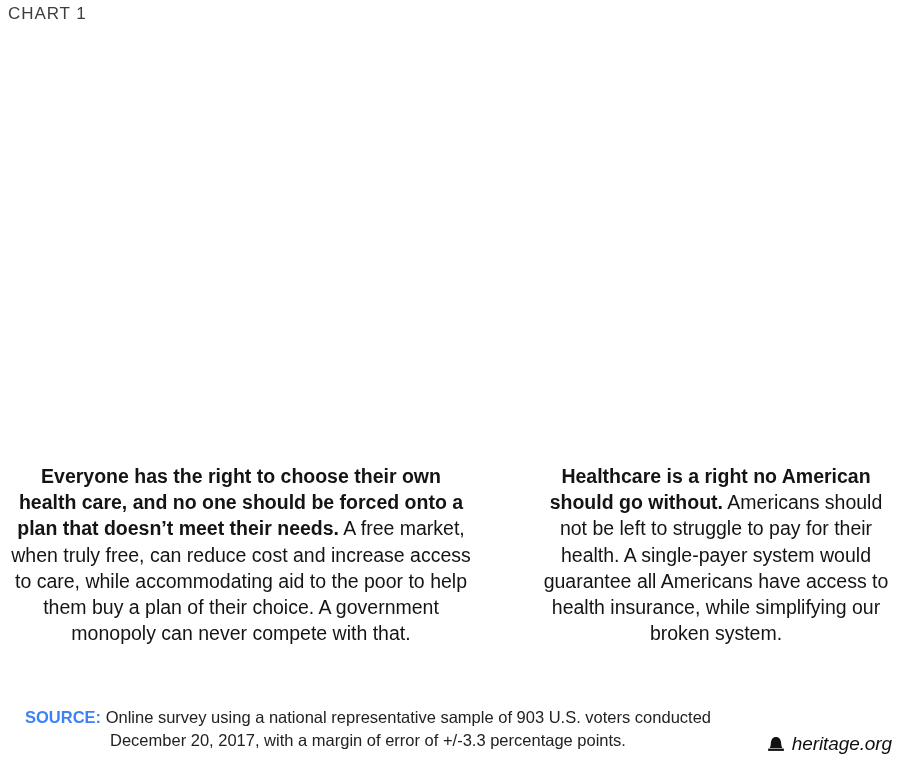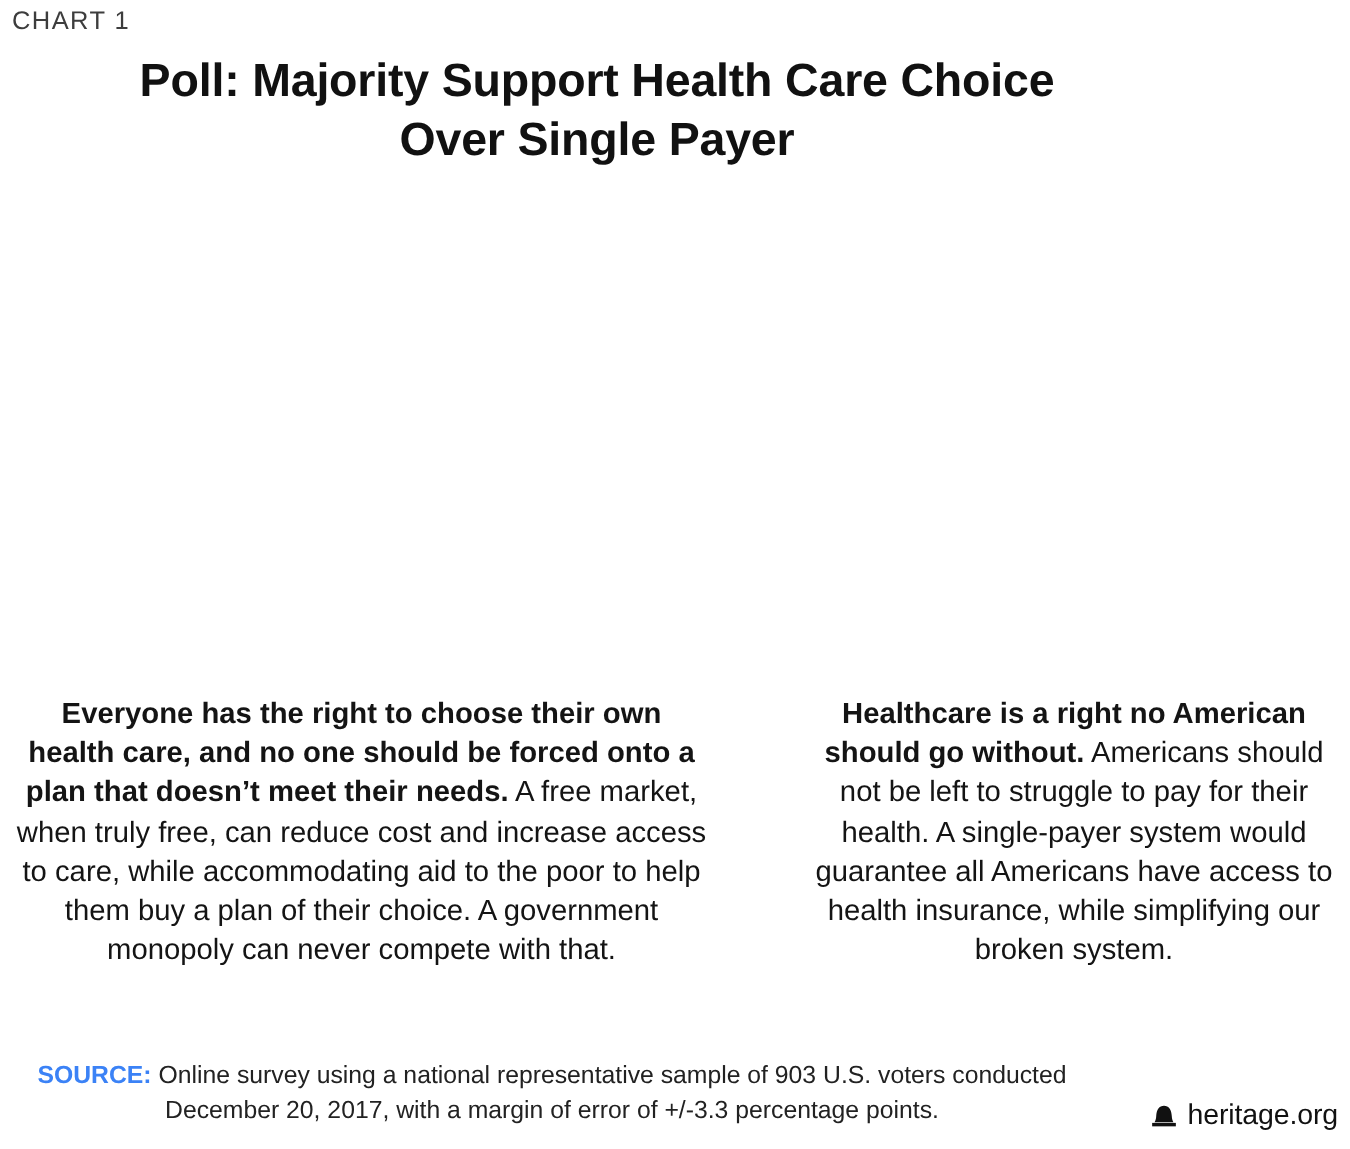--- a/index.html
+++ b/index.html
@@ -121,33 +121,30 @@
   }
   .brand-mark {
     display: block;
     width: 18px;
     height: 19px;
   }
   .brand-text {
     font-size: 19px;
     color: #111111;
     letter-spacing: -0.005em;
+    font-style: italic;
   }
 </style>
 </head>
 <body>
 
 <div class="page">
 
   <div class="eyebrow">CHART 1</div>
 
-  <div class="title">
-    <span class="line">Poll: Majority Support Health Care Choice</span>
-    <span class="line">Over Single Payer</span>
-  </div>
 
 
   <div class="columns">
     <div class="col col-right">
       <b>Healthcare is a right no American should go without.</b><span> Americans should not be left to struggle to pay for their health. A single-payer system would guarantee all Americans have access to health insurance, while simplifying our broken system.</span>
     </div>
     <div class="col col-left">
       <b>Everyone has the right to choose their own health care, and no one should be forced onto a plan that doesn’t meet their needs.</b><span> A free market, when truly free, can reduce cost and increase access to care, while accommodating aid to the poor to help them buy a plan of their choice. A government monopoly can never compete with that.</span>
     </div>
   </div>

